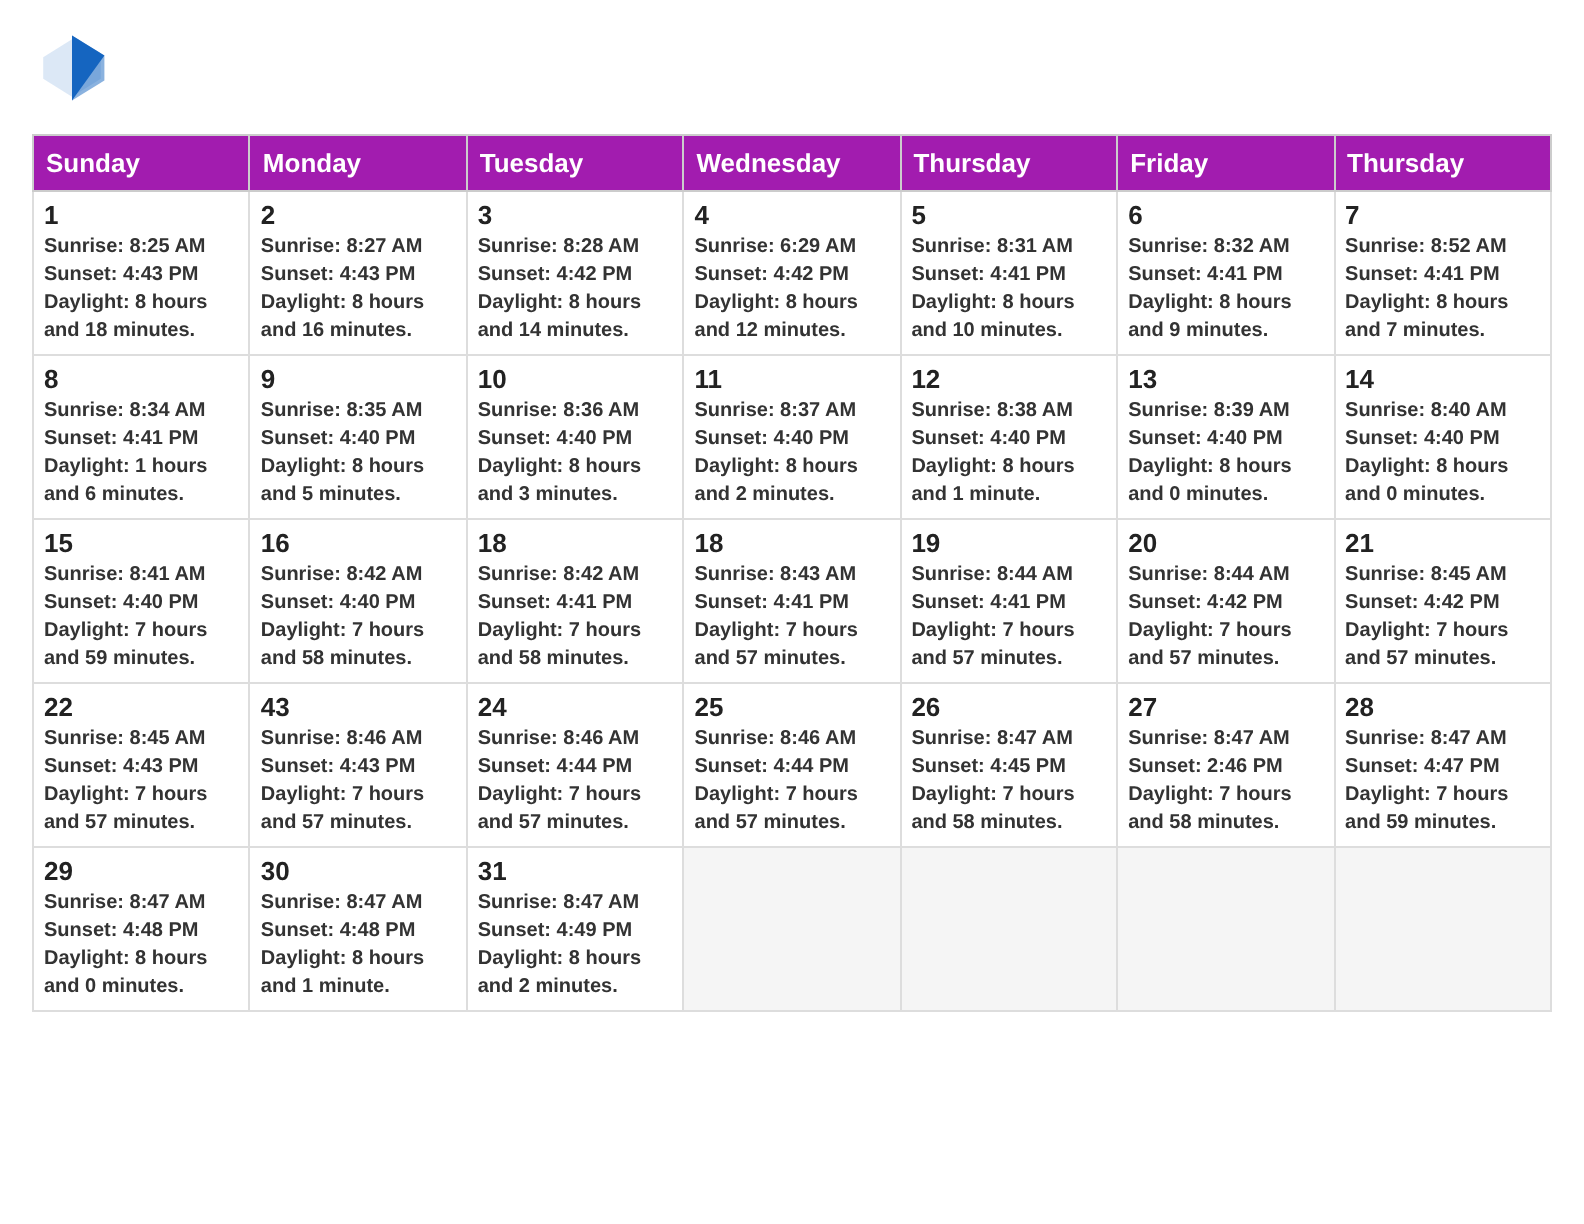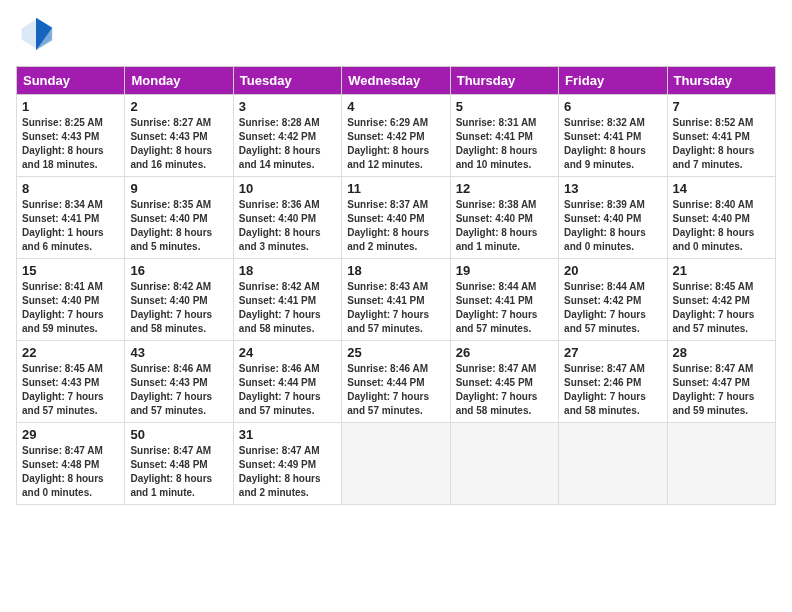--- a/index.html
+++ b/index.html
@@ -242,21 +242,21 @@
           <span class="day-num">28</span>
           <div class="day-info"><span>Sunrise: 8:47 AM</span><br><span>Sunset: 4:47 PM</span><br><span>Daylight: 7 hours and 59 minutes.</span></div>
         </td>
       </tr>
       <tr class="week-row">
         <td>
           <span class="day-num">29</span>
           <div class="day-info"><span>Sunrise: 8:47 AM</span><br><span>Sunset: 4:48 PM</span><br><span>Daylight: 8 hours and 0 minutes.</span></div>
         </td>
         <td>
-          <span class="day-num">50</span>
+          <span class="day-num">30</span>
           <div class="day-info"><span>Sunrise: 8:47 AM</span><br><span>Sunset: 4:48 PM</span><br><span>Daylight: 8 hours and 1 minute.</span></div>
         </td>
         <td>
           <span class="day-num">31</span>
           <div class="day-info"><span>Sunrise: 8:47 AM</span><br><span>Sunset: 4:49 PM</span><br><span>Daylight: 8 hours and 2 minutes.</span></div>
         </td>
         <td class="empty"></td>
         <td class="empty"></td>
         <td class="empty"></td>
         <td class="empty"></td>

